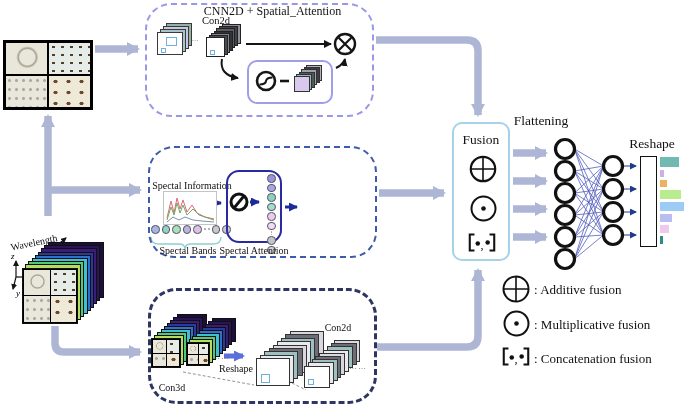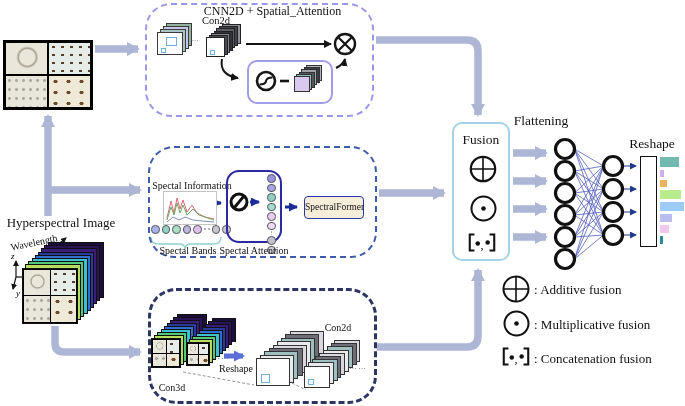--- a/index.html
+++ b/index.html
@@ -125,21 +125,20 @@
     <text x="16" y="296" font-size="9" font-style="italic">y</text>
   </svg>
 
   <div class="imggrid" id="rgb-grid">
     <div class="tA"></div>
     <div class="tB"></div>
     <div class="tC"></div>
     <div class="tD"></div>
   </div>
 
-  <div class="lbl f13" style="left:0px;top:216px;width:122px">Hyperspectral Image</div>
   <div class="lbl f10" style="left:10px;top:237px;width:48px;transform:rotate(-12deg)">Wavelength</div>
   <div class="stack" style="left: 22px; top: 242px; width: 81.6px; height: 81.6px;">
       <div class="layer" style="left: 25.6px; top: 0px; width: 56px; height: 56px; border-color: rgb(16, 16, 16); background: rgb(28, 15, 60);"></div>
       <div class="layer" style="left: 22.4px; top: 3.2px; width: 56px; height: 56px; border-color: rgb(16, 16, 16); background: rgb(42, 20, 88);"></div>
       <div class="layer" style="left: 19.2px; top: 6.4px; width: 56px; height: 56px; border-color: rgb(16, 16, 16); background: rgb(59, 28, 120);"></div>
       <div class="layer" style="left: 16px; top: 9.6px; width: 56px; height: 56px; border-color: rgb(16, 16, 16); background: rgb(40, 58, 156);"></div>
       <div class="layer" style="left: 12.8px; top: 12.8px; width: 56px; height: 56px; border-color: rgb(16, 16, 16); background: rgb(47, 111, 208);"></div>
       <div class="layer" style="left: 9.6px; top: 16px; width: 56px; height: 56px; border-color: rgb(16, 16, 16); background: rgb(63, 192, 208);"></div>
       <div class="layer" style="left: 6.4px; top: 19.2px; width: 56px; height: 56px; border-color: rgb(16, 16, 16); background: rgb(82, 200, 120);"></div>
       <div class="layer" style="left: 3.2px; top: 22.4px; width: 56px; height: 56px; border-color: rgb(16, 16, 16); background: rgb(183, 221, 94);"></div>
@@ -213,21 +212,20 @@
       <div class="bcirc" style="width: 8.5px; height: 8.5px; background: rgb(142, 207, 196);"></div>
       <div class="bcirc" style="width: 8.5px; height: 8.5px; background: rgb(165, 220, 208);"></div>
       <div class="bcirc" style="width: 8.5px; height: 8.5px; background: rgb(233, 205, 240);"></div>
       <div class="bcirc" style="width: 8.5px; height: 8.5px; background: rgb(242, 220, 244);"></div>
       <div class="tinydot" style="width: 1.5px; height: 1.5px;"></div>
       <div class="tinydot" style="width: 1.5px; height: 1.5px;"></div>
       <div class="bcirc" style="width: 8.5px; height: 8.5px; background: rgb(196, 196, 204);"></div>
       <div class="bcirc" style="width: 8.5px; height: 8.5px; background: rgb(210, 210, 218);"></div>
     </div>
   <div class="lbl f10" style="left:206px;top:245px;width:96px">Spectal Attention</div>
-  <div id="sf-box">SpectralFormer</div>
 
   <div class="dashedbox" id="bot-box"></div>
   <div class="stack" style="left: 151px; top: 314px; width: 55.6px; height: 54px;">
       <div class="layer" style="left: 25.6px; top: 0px; width: 30px; height: 30px; border-color: rgb(16, 16, 16); background: rgb(28, 15, 60);"></div>
       <div class="layer" style="left: 22.4px; top: 3px; width: 30px; height: 30px; border-color: rgb(16, 16, 16); background: rgb(42, 20, 88);"></div>
       <div class="layer" style="left: 19.2px; top: 6px; width: 30px; height: 30px; border-color: rgb(16, 16, 16); background: rgb(59, 28, 120);"></div>
       <div class="layer" style="left: 16px; top: 9px; width: 30px; height: 30px; border-color: rgb(16, 16, 16); background: rgb(40, 58, 156);"></div>
       <div class="layer" style="left: 12.8px; top: 12px; width: 30px; height: 30px; border-color: rgb(16, 16, 16); background: rgb(47, 111, 208);"></div>
       <div class="layer" style="left: 9.6px; top: 15px; width: 30px; height: 30px; border-color: rgb(16, 16, 16); background: rgb(63, 192, 208);"></div>
       <div class="layer" style="left: 6.4px; top: 18px; width: 30px; height: 30px; border-color: rgb(16, 16, 16); background: rgb(82, 200, 120);"></div>

